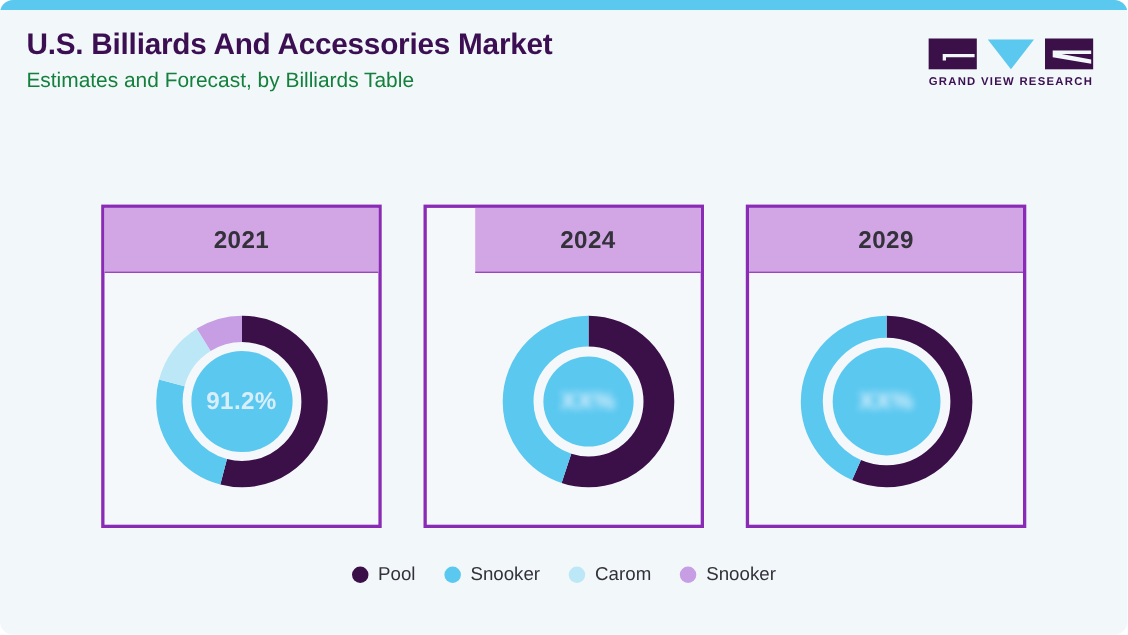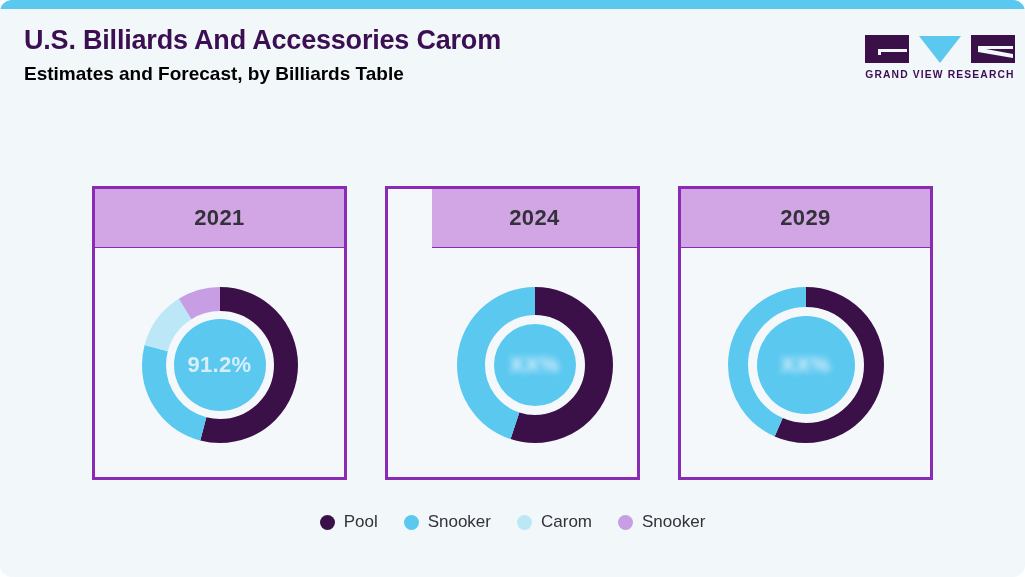--- a/index.html
+++ b/index.html
@@ -20,25 +20,25 @@
 
   
   .header{position:absolute;top:9px;left:0;width:1025px;height:86px;}
   .title{
     position:absolute;left:24px;top:16px;
     font-size:27px;font-weight:bold;color:#3b0f52;letter-spacing:-0.2px;
     white-space:nowrap;
   }
   .subtitle{
     position:absolute;left:24px;top:54px;
-    font-size:19px;color:#000000;font-weight:bold;white-space:nowrap;
+    font-size:19px;color:#15803d;font-weight:normal;white-space:nowrap;
   }
 
   
-  .logo{position:absolute;right:10px;top:24px;width:150px;height:52px;}
+  .logo{position:absolute;right:31px;top:24px;width:150px;height:52px;}
   .logo-marks{position:relative;width:150px;height:32px;}
   .logo-text{
     position:absolute;left:0;top:36px;width:150px;text-align:center;
     font-size:10.3px;font-weight:bold;color:#3b0f52;letter-spacing:1.15px;
     white-space:nowrap;
   }
 
   
   .cards{position:absolute;left:0;top:0;width:1025px;height:577px;}
   .card{
@@ -76,21 +76,21 @@
   .legend-label{font-size:17px;color:#33313a;white-space:nowrap;}
 </style>
 </head>
 <body>
 
 <div class="frame">
 
   <div class="accent-bar"></div>
 
   <div class="header">
-    <div class="title">U.S. Billiards And Accessories Carom</div>
+    <div class="title">U.S. Billiards And Accessories Market</div>
     <div class="subtitle">Estimates and Forecast, by Billiards Table</div>
 
     <div class="logo">
       <div class="logo-marks">
         <svg width="150" height="32" viewBox="0 0 150 32">
           <rect x="0" y="2" width="44" height="28" fill="#3b1049"></rect>
           <path d="M13 22 L13 16 L42 16 L42 19 L16 19 L16 22 Z" fill="#f2f7fa"></path>
           <polygon points="54,3 96,3 75,30" fill="#5bc8f0"></polygon>
           <rect x="106" y="2" width="44" height="28" fill="#3b1049"></rect>
           <path d="M113 19 L148 25 L148 21 L121 16 L148 16 L148 13 L113 13 Z" fill="#f2f7fa"></path>

